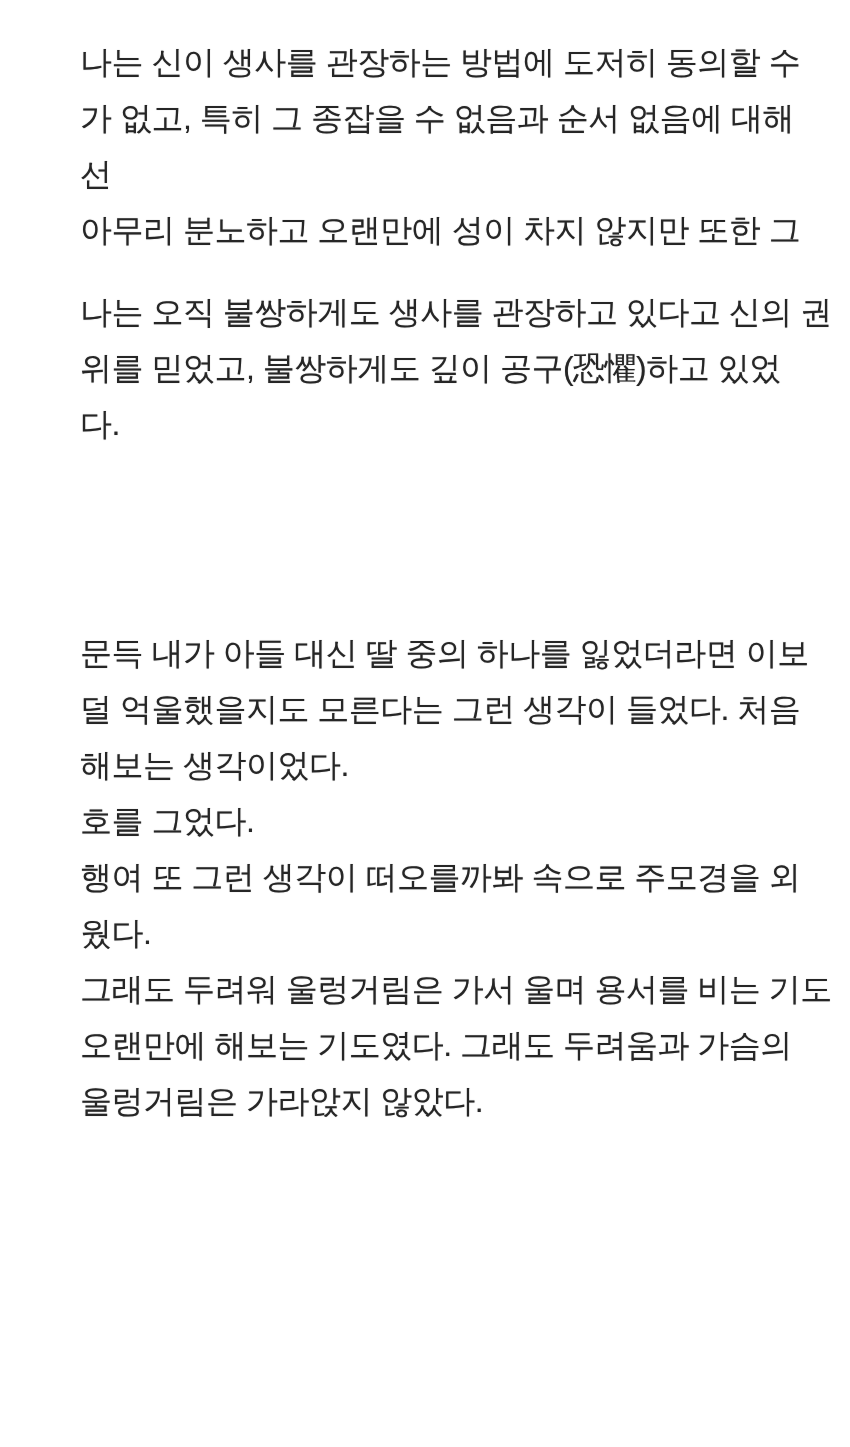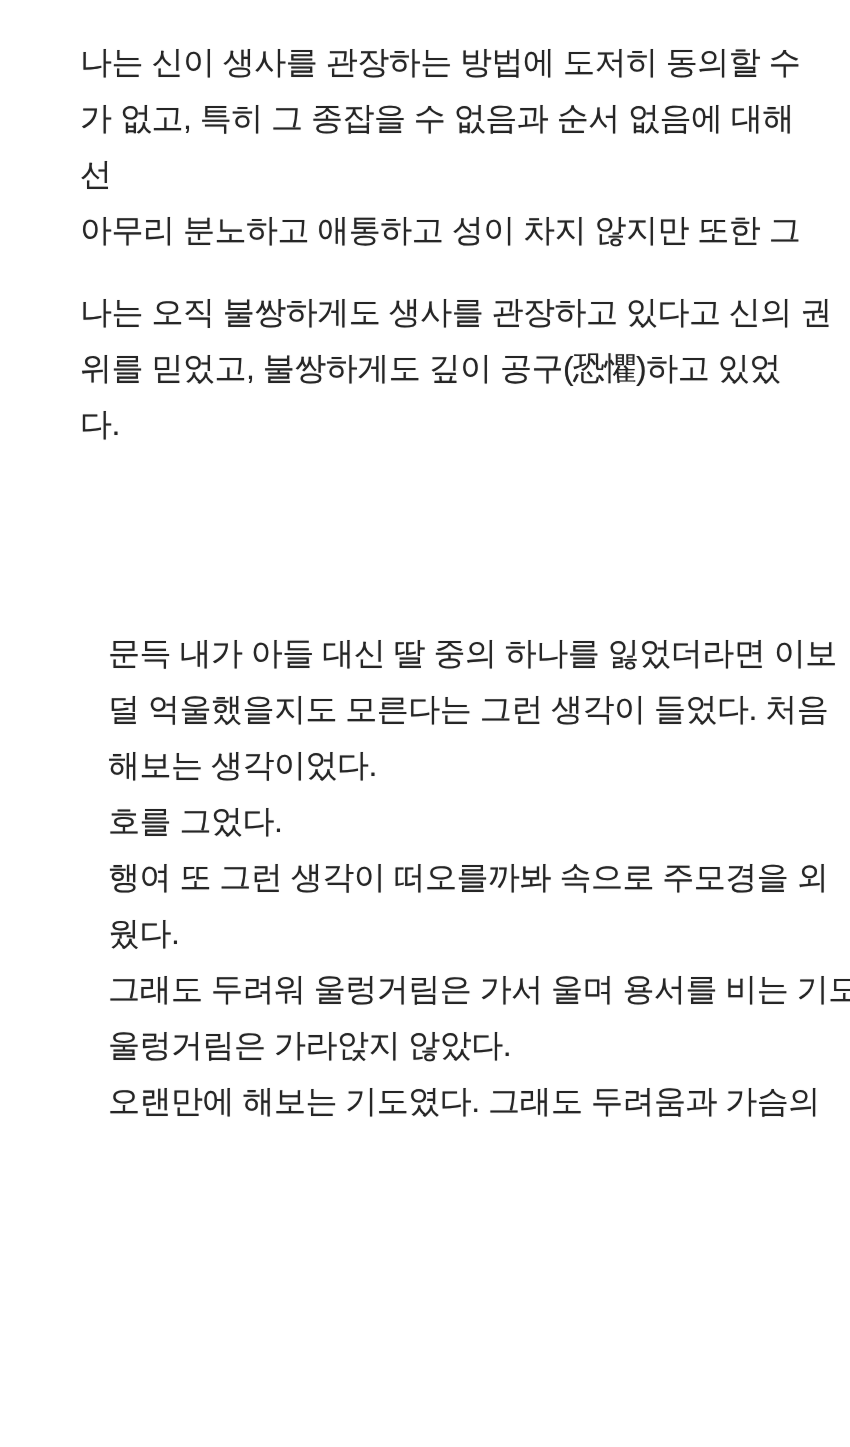--- a/index.html
+++ b/index.html
@@ -27,46 +27,45 @@
     letter-spacing: -0.5px;
     white-space: nowrap;
     
     text-shadow: 0 0 1px rgba(38, 38, 38, 0.4);
   }
   .gap-small {
     margin-top: 26px;
   }
   .gap-large {
     margin-top: 173px;
-    margin-left: 28px;
   }
 </style>
 </head>
 <body>
 
 <div class="page">
 
   <div class="text-block">
     <div class="text-line">나는 신이 생사를 관장하는 방법에 도저히 동의할 수</div>
     <div class="text-line">가 없고, 특히 그 종잡을 수 없음과 순서 없음에 대해</div>
     <div class="text-line">선</div>
-    <div class="text-line">아무리 분노하고 애통하고 성이 차지 않지만 또한 그</div>
+    <div class="text-line">아무리 분노하고 오랜만에 성이 차지 않지만 또한 그</div>
   </div>
 
   <div class="text-block gap-small">
     <div class="text-line">나는 오직 불쌍하게도 생사를 관장하고 있다고 신의 권</div>
     <div class="text-line">위를 믿었고, 불쌍하게도 깊이 공구(恐懼)하고 있었</div>
     <div class="text-line">다.</div>
   </div>
 
   <div class="text-block gap-large">
     <div class="text-line">문득 내가 아들 대신 딸 중의 하나를 잃었더라면 이보</div>
     <div class="text-line">덜 억울했을지도 모른다는 그런 생각이 들었다. 처음</div>
     <div class="text-line">해보는 생각이었다.</div>
     <div class="text-line">호를 그었다.</div>
     <div class="text-line">행여 또 그런 생각이 떠오를까봐 속으로 주모경을 외</div>
     <div class="text-line">웠다.</div>
     <div class="text-line">그래도 두려워 울렁거림은 가서 울며 용서를 비는 기도</div>
+    <div class="text-line">오랜만에 해보는 기도였다. 그래도 두려움과 가슴의</div>
     <div class="text-line">울렁거림은 가라앉지 않았다.</div>
-    <div class="text-line">오랜만에 해보는 기도였다. 그래도 두려움과 가슴의</div>
   </div>
 
 </div>
 
 </body></html>

